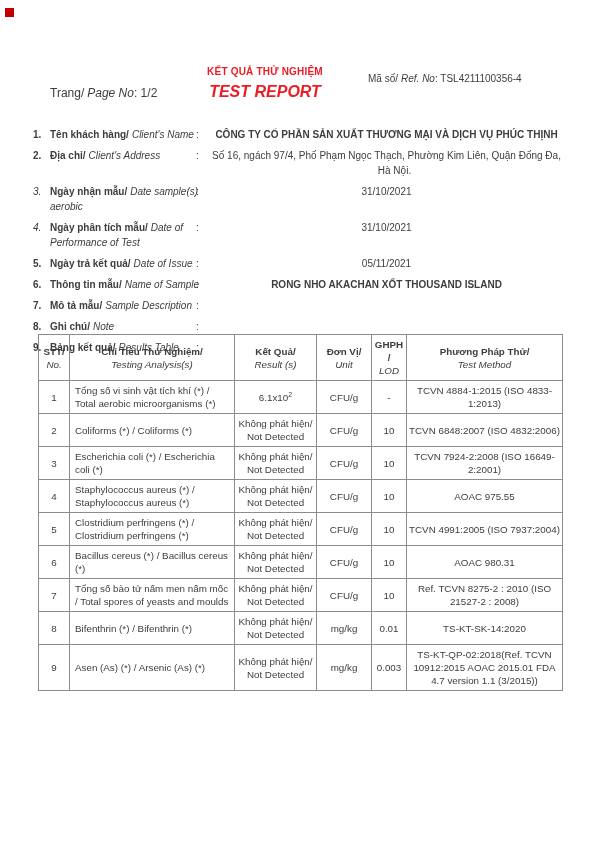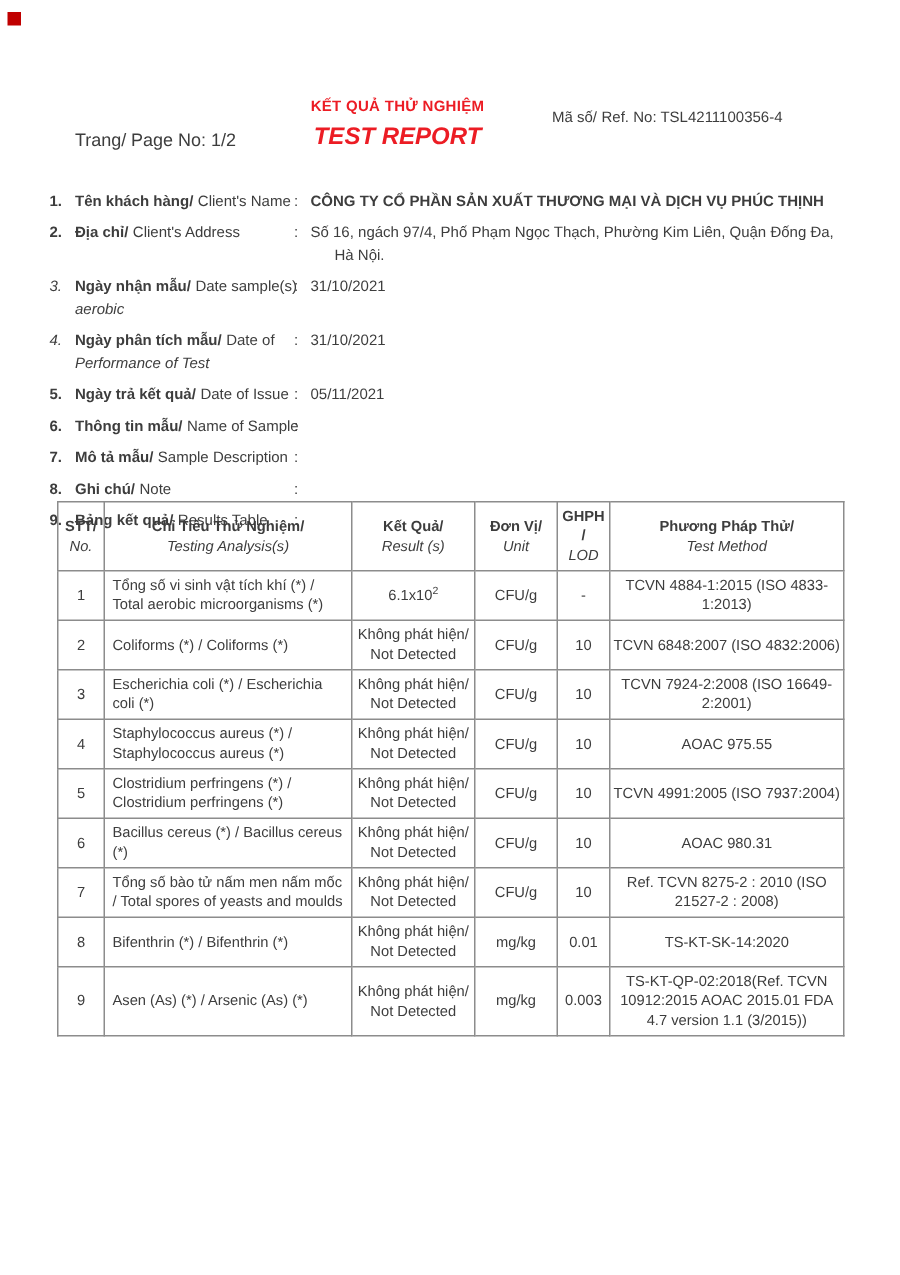--- a/index.html
+++ b/index.html
@@ -17,24 +17,24 @@
   .hdr-right{position:absolute;left:368px;top:73px;font-size:10px;white-space:nowrap;}
   .bold{font-weight:bold;}
 
   .info{position:absolute;left:33px;top:127px;width:533px;font-size:10px;line-height:15px;}
   .item{display:flex;margin-bottom:6px;align-items:flex-start;}
   .num{width:17px;flex:none;font-weight:bold;}
   .num.itnum{font-weight:normal;font-style:italic;}
   .lbl{width:146px;flex:none;}
   .l1{white-space:nowrap;}
   .vn{font-weight:bold;}
-  .en{margin-left:3px;}
+  .en{font-style:italic;margin-left:3px;}
   .l2{display:block;font-style:italic;}
   .colon{width:11px;flex:none;}
-  .val{flex:1;}
+  .val{flex:1;text-align:center;}
   .vline2{display:block;padding-left:16px;}
 
   .rtable{
     position:absolute;left:38px;top:334px;width:524px;
     border-collapse:collapse;table-layout:fixed;
     font-size:9.8px;line-height:13px;color:#3d3d3d;
   }
   .rtable th,.rtable td{
     border:1px solid #8c8c8c;padding:3px 2px;vertical-align:middle;
     text-align:center;font-weight:normal;word-wrap:break-word;
@@ -95,20 +95,21 @@
       <span class="num">5.</span>
       <span class="lbl"><span class="l1"><span class="vn">Ngày trả kết quả/</span><span class="en">Date of Issue</span></span></span>
       <span class="colon">:</span>
       <span class="val">05/11/2021</span>
     </div>
 
     <div class="item">
       <span class="num">6.</span>
       <span class="lbl"><span class="l1"><span class="vn">Thông tin mẫu/</span><span class="en">Name of Sample</span></span></span>
       <span class="colon">:</span>
+      <span class="val bold">RONG NHO AKACHAN XỐT THOUSAND ISLAND</span>
     </div>
 
     <div class="item">
       <span class="num">7.</span>
       <span class="lbl"><span class="l1"><span class="vn">Mô tả mẫu/</span><span class="en">Sample Description</span></span></span>
       <span class="colon">:</span>
     </div>
 
     <div class="item">
       <span class="num">8.</span>

